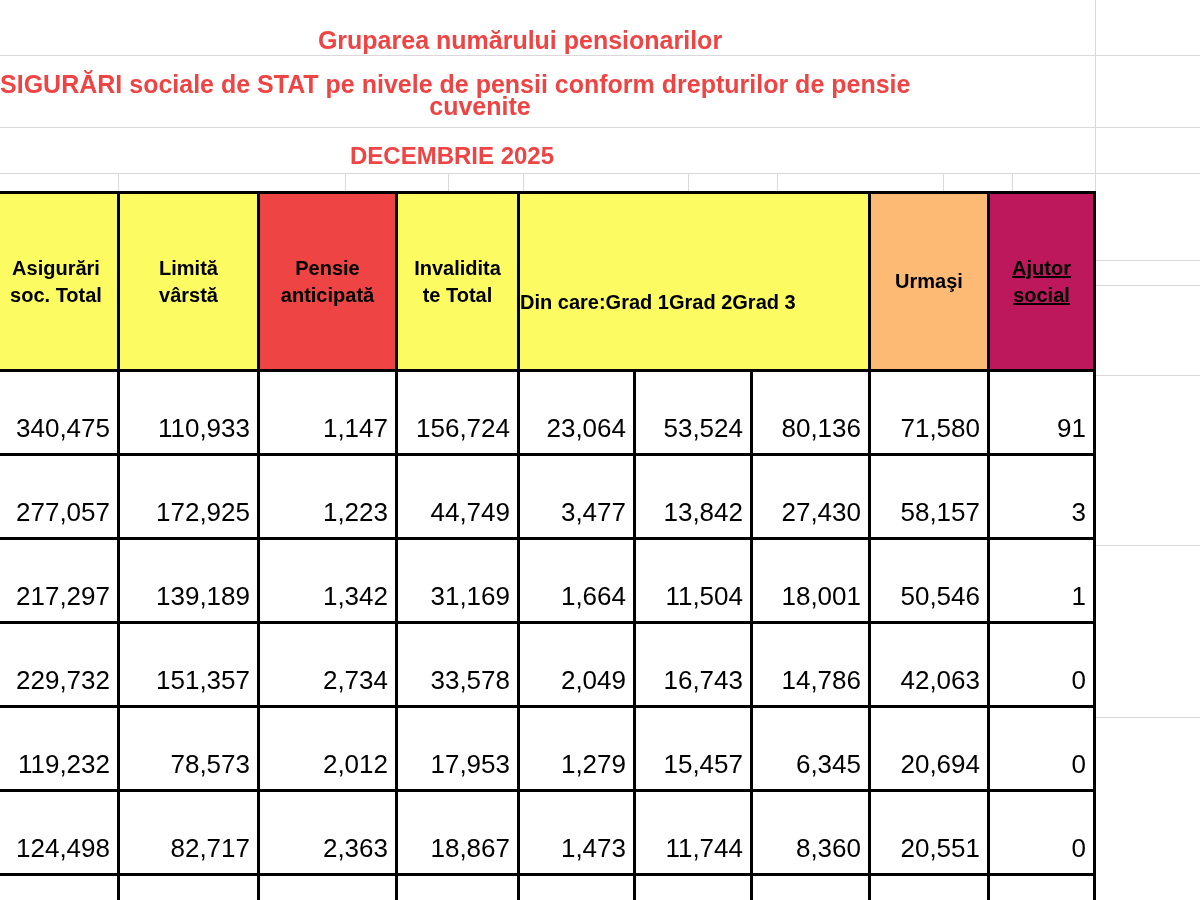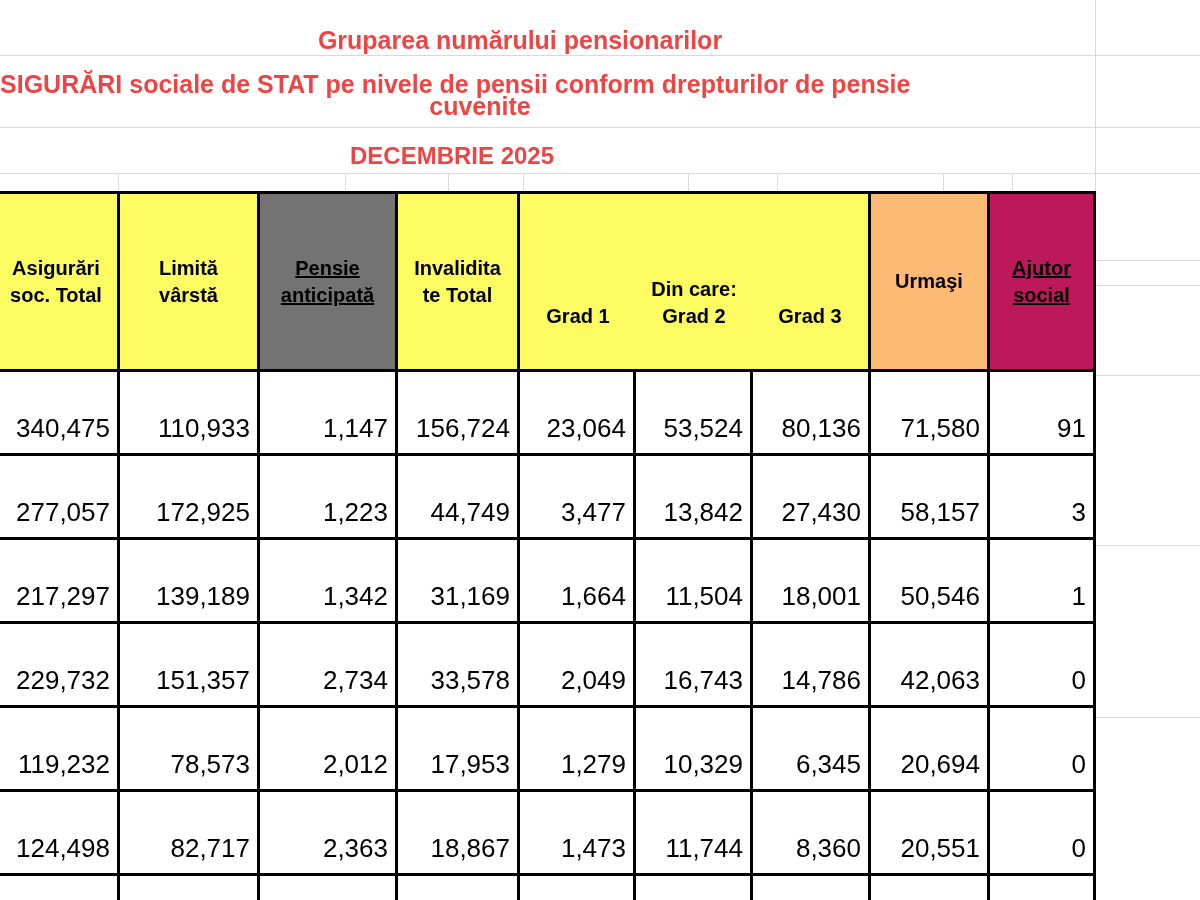--- a/index.html
+++ b/index.html
@@ -27,21 +27,21 @@
   table.pens th, table.pens td{
     border:3px solid #000;
     overflow:hidden;
   }
   table.pens th{
     font-weight:bold;font-size:20px;line-height:27px;
     text-align:center;vertical-align:middle;
     white-space:pre-line;padding:0;
   }
   th.din-care{padding:0;}
-  .dc-wrap{display:flex;flex-direction:column;align-items:stretch;margin-top:42px;}
+  .dc-wrap{display:flex;flex-direction:row;align-items:stretch;margin-top:42px;}
   .dc-top{text-align:center;font-weight:bold;font-size:20px;line-height:27px;}
   .grad-line{display:flex;justify-content:space-between;}
   .grad-line span{flex:1 1 0;text-align:center;font-weight:bold;font-size:20px;line-height:27px;}
   table.pens td{
     font-size:26px;text-align:right;vertical-align:bottom;
     padding:0 7px 9px 0;background:#fff;font-weight:400;
   }
   tr.hdr-row{height:178px;}
   tr.data-row{height:84px;}
   tr.partial-row{height:40px;}
@@ -85,21 +85,21 @@
     <col style="width:118px">
       <col style="width:119px">
       <col style="width:106px">
   </colgroup>
   <thead>
     <tr class="hdr-row">
       <th class="yellow" style="background: rgb(252, 252, 98);">Asigurări
 soc. Total</th>
       <th class="yellow" style="background: rgb(252, 252, 98);">Limită
 vârstă</th>
-      <th class="yellow" style="background: #737373; text-decoration: underline;">Pensie
+      <th class="yellow" style="background: #ef4444;">Pensie
 anticipată</th>
       <th class="yellow" style="background: rgb(252, 252, 98);">Invalidita
 te Total</th>
       <th class="yellow din-care" colspan="3" style="background: rgb(252, 252, 98);">
         <div class="dc-wrap">
           <div class="dc-top">Din care:</div>
           <div class="grad-line">
             <span>Grad 1</span>
             <span>Grad 2</span>
             <span>Grad 3</span>
@@ -155,21 +155,21 @@
         <td>14,786</td>
         <td>42,063</td>
         <td>0</td>
       </tr>
       <tr class="data-row">
         <td>119,232</td>
         <td>78,573</td>
         <td>2,012</td>
         <td>17,953</td>
         <td>1,279</td>
-        <td>10,329</td>
+        <td>15,457</td>
         <td>6,345</td>
         <td>20,694</td>
         <td>0</td>
       </tr>
       <tr class="data-row">
         <td>124,498</td>
         <td>82,717</td>
         <td>2,363</td>
         <td>18,867</td>
         <td>1,473</td>

